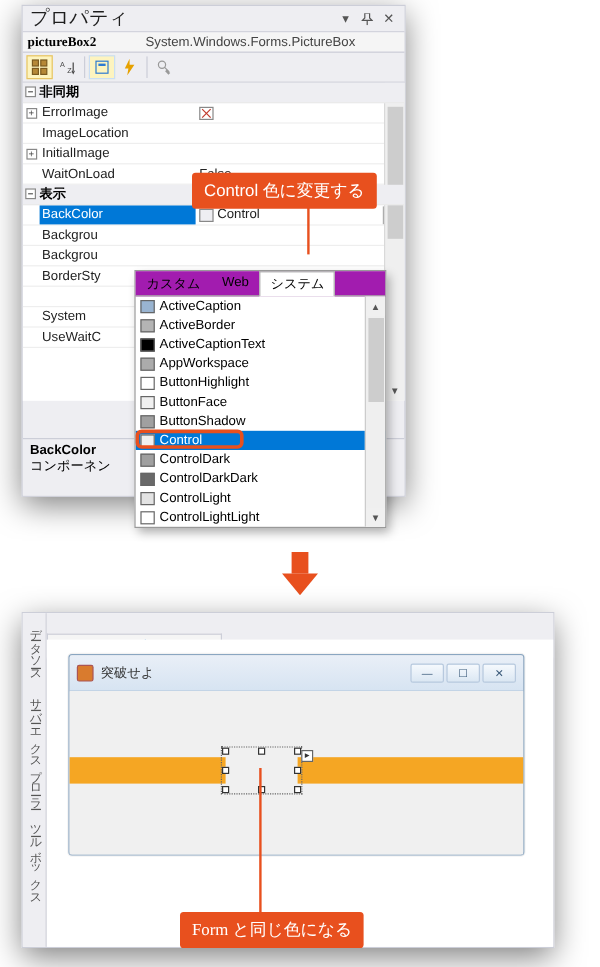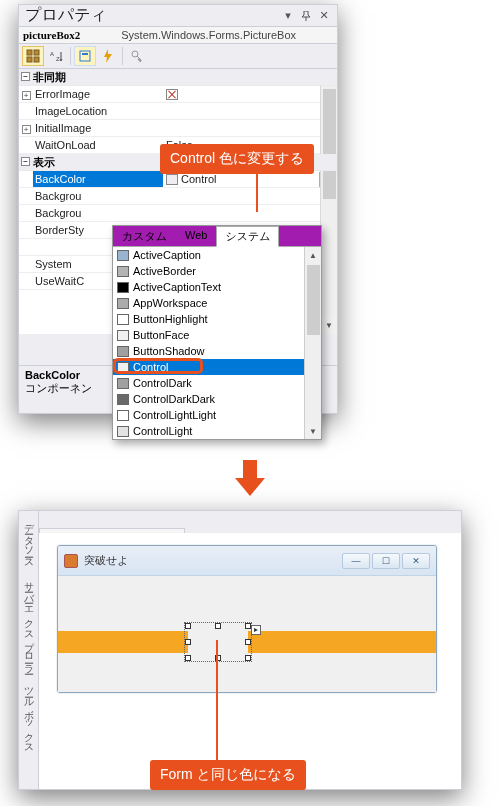--- a/index.html
+++ b/index.html
@@ -183,21 +183,21 @@
     padding:2px 8px; font-size:11px; color:#0e70c0;
     display:flex; align-items:center; gap:4px;
   }
   .doc-tab .xbtn{ color:#888; font-size:10px;}
   .design-canvas {
     position:absolute; left:20px; top:22px; right:0; bottom:0;
     background:#fff; overflow:hidden;
   }
   .form-window {
     position:absolute; left:18px; top:12px;
-    width:380px; height:148px;
+    width:380px; height:168px;
     border:1px solid #8aa6c1;
     background:#f0f0f0;
     box-shadow: 0 0 0 1px rgba(0,0,0,.05);
     border-radius:3px;
   }
   .form-titlebar {
     height:30px; background:linear-gradient(#e9eff7,#d7e4f2);
     border-bottom:1px solid #c3d4e6;
     display:flex; align-items:center; padding:0 6px; gap:6px;
     border-radius:2px 2px 0 0;
@@ -419,26 +419,26 @@
       </div>
       <div class="cp-item">
         <span class="cp-sw" style="background: rgb(160, 160, 160);"></span>
         <span>ControlDark</span>
       </div>
       <div class="cp-item">
         <span class="cp-sw" style="background: rgb(105, 105, 105);"></span>
         <span>ControlDarkDark</span>
       </div>
       <div class="cp-item">
+        <span class="cp-sw" style="background: rgb(227, 227, 227);"></span>
+        <span>ControlLight</span>
+      </div>
+      <div class="cp-item">
         <span class="cp-sw" style="background: rgb(255, 255, 255);"></span>
         <span>ControlLightLight</span>
-      </div>
-      <div class="cp-item">
-        <span class="cp-sw" style="background: rgb(227, 227, 227);"></span>
-        <span>ControlLight</span>
       </div>
     </div>
 </div>
 
 <div class="redbox" style="left:113px; top:358px; width:90px; height:16px;"></div>
 
 <div class="callout" style="left:160px; top:128px;margin-top:16px;">Control 色に変更する</div>
 <div class="callout-line" style="left:256px; top:154px; width:2px; height:58px;"></div>
 
 <div class="big-arrow">
@@ -483,14 +483,14 @@
           <div class="sel-handle sh-sw"></div>
           <div class="sel-handle sh-s"></div>
           <div class="sel-handle sh-se"></div>
           <div class="smart-tag">▸</div>
         </div>
       </div>
     </div>
   </div>
 </div>
 
-<div class="callout" style="left:150px; top:760px;">Form と同じ色になる</div>
+<div class="callout" style="left:150px; top:760px;font-family:Liberation Serif, serif;">Form と同じ色になる</div>
 <div class="callout-line" style="left:216px; top:640px; width:2px; height:120px;"></div>
 
 </body></html>

